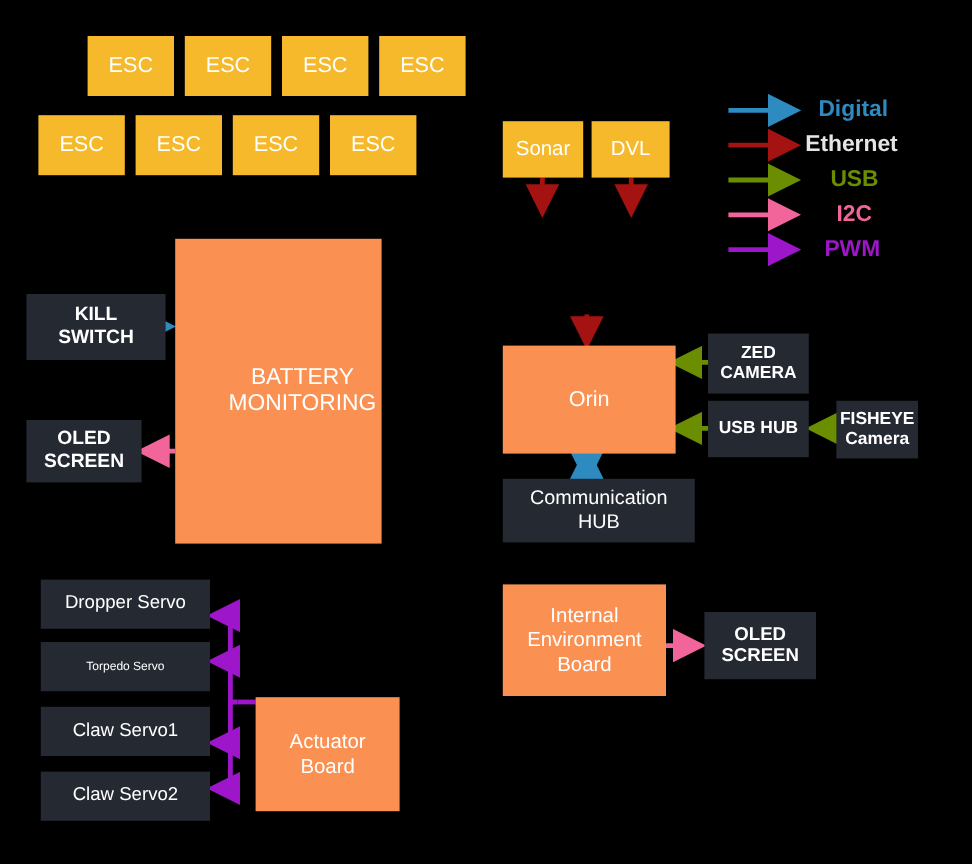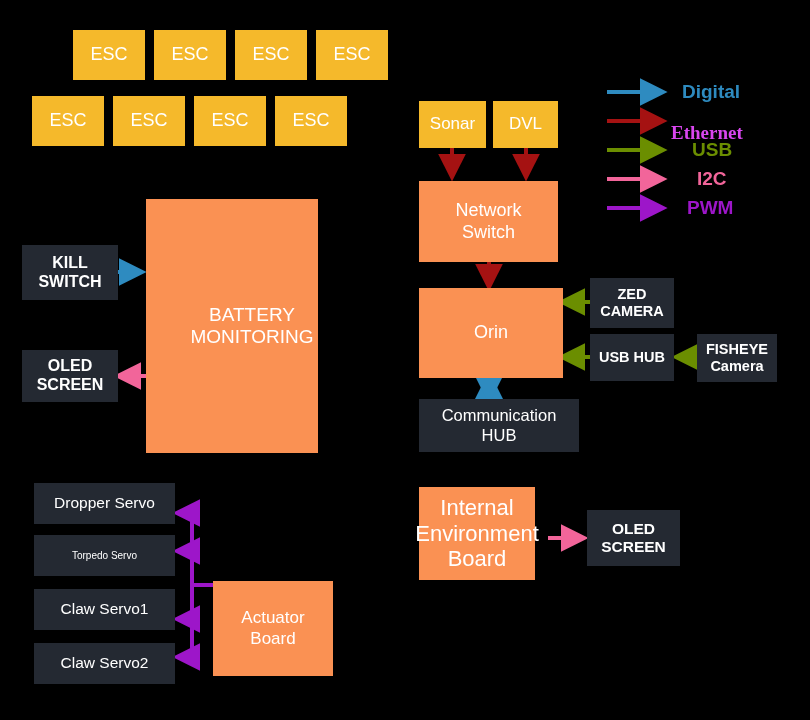--- a/index.html
+++ b/index.html
@@ -113,66 +113,64 @@
   <div class="box esc" style="left:73px; top:30px; width:72px; height:50px; font-size:18px;">ESC</div>
   <div class="box esc" style="left:154px; top:30px; width:72px; height:50px; font-size:18px;">ESC</div>
   <div class="box esc" style="left:235px; top:30px; width:72px; height:50px; font-size:18px;">ESC</div>
   <div class="box esc" style="left:316px; top:30px; width:72px; height:50px; font-size:18px;">ESC</div>
 
   <div class="box esc" style="left:32px; top:96px; width:72px; height:50px; font-size:18px;">ESC</div>
   <div class="box esc" style="left:113px; top:96px; width:72px; height:50px; font-size:18px;">ESC</div>
   <div class="box esc" style="left:194px; top:96px; width:72px; height:50px; font-size:18px;">ESC</div>
   <div class="box esc" style="left:275px; top:96px; width:72px; height:50px; font-size:18px;">ESC</div>
 
-  <div class="box dark" style="left:22px; top:245px; width:96px; height:55px; font-size:16px; font-weight:bold;">KILL
+  <div class="box dark" style="left:22px; top:245px; width:116px; height:55px; font-size:16px; font-weight:bold;">KILL
 SWITCH</div>
 
   <div class="box dark" style="left:22px; top:350px; width:96px; height:52px; font-size:16px; font-weight:bold;">OLED
 SCREEN</div>
 
   <div class="box orange" style="left:146px; top:199px; width:172px; height:254px; font-size:19px;padding-left:44px;">BATTERY
 MONITORING</div>
 
   <div class="box amber" style="left:419px; top:101px; width:67px; height:47px; font-size:17px;">Sonar</div>
 
   <div class="box amber" style="left:493px; top:101px; width:65px; height:47px; font-size:17px;">DVL</div>
 
-  <div class="box orange" style="left:419px; top:181px; width:139px; height:81px; font-size:18px;">Network
-Switch</div>
 
   <div class="box orange" style="left:419px; top:288px; width:144px; height:90px; font-size:18px;">Orin</div>
 
   <div class="box dark" style="left:590px; top:278px; width:84px; height:50px; font-size:14.5px; font-weight:bold;">ZED
 CAMERA</div>
 
   <div class="box dark" style="left:590px; top:334px; width:84px; height:47px; font-size:14.5px; font-weight:bold;">USB HUB</div>
 
-  <div class="box dark" style="left:697px; top:334px; width:80px; height:48px; font-size:14.5px; font-weight:bold;">FISHEYE
+  <div class="box dark" style="left:697px; top:334px; width:68px; height:48px; font-size:14.5px; font-weight:bold;">FISHEYE
 Camera</div>
 
   <div class="box dark" style="left:419px; top:399px; width:160px; height:53px; font-size:16.5px;">Communication
 HUB</div>
 
   <div class="box dark" style="left:34px; top:483px; width:141px; height:41px; font-size:15.5px;">Dropper Servo</div>
 
   <div class="box dark" style="left:34px; top:535px; width:141px; height:41px; font-size:10px;">Torpedo Servo</div>
 
   <div class="box dark" style="left:34px; top:589px; width:141px; height:41px; font-size:15.5px;">Claw Servo1</div>
 
   <div class="box dark" style="left:34px; top:643px; width:141px; height:41px; font-size:15.5px;">Claw Servo2</div>
 
   <div class="box orange" style="left:213px; top:537px; width:120px; height:95px; font-size:17px;margin-top:44px;">Actuator
 Board</div>
 
-  <div class="box orange" style="left:419px; top:487px; width:116px; height:93px; font-size:22px;">Internal
+  <div class="box orange" style="left:419px; top:487px; width:136px; height:93px; font-size:17px;">Internal
 Environment
 Board</div>
 
   <div class="box dark" style="left:587px; top:510px; width:93px; height:56px; font-size:15.5px; font-weight:bold;">OLED
 SCREEN</div>
 
   <div class="legend-label" style="left:682px; top:81px; color:#2e8bc0;">Digital</div>
-  <div class="legend-label" style="left:671px; top:122px; color:#d946ef;font-family:Liberation Serif, serif;">Ethernet</div>
+  <div class="legend-label" style="left:671px; top:110px; color:#e5e5e5;">Ethernet</div>
   <div class="legend-label" style="left:692px; top:139px; color:#6b8e00;">USB</div>
   <div class="legend-label" style="left:697px; top:168px; color:#f2659a;">I2C</div>
   <div class="legend-label" style="left:687px; top:197px; color:#9d16c9;">PWM</div>
 
 </div>
 
 </body></html>

